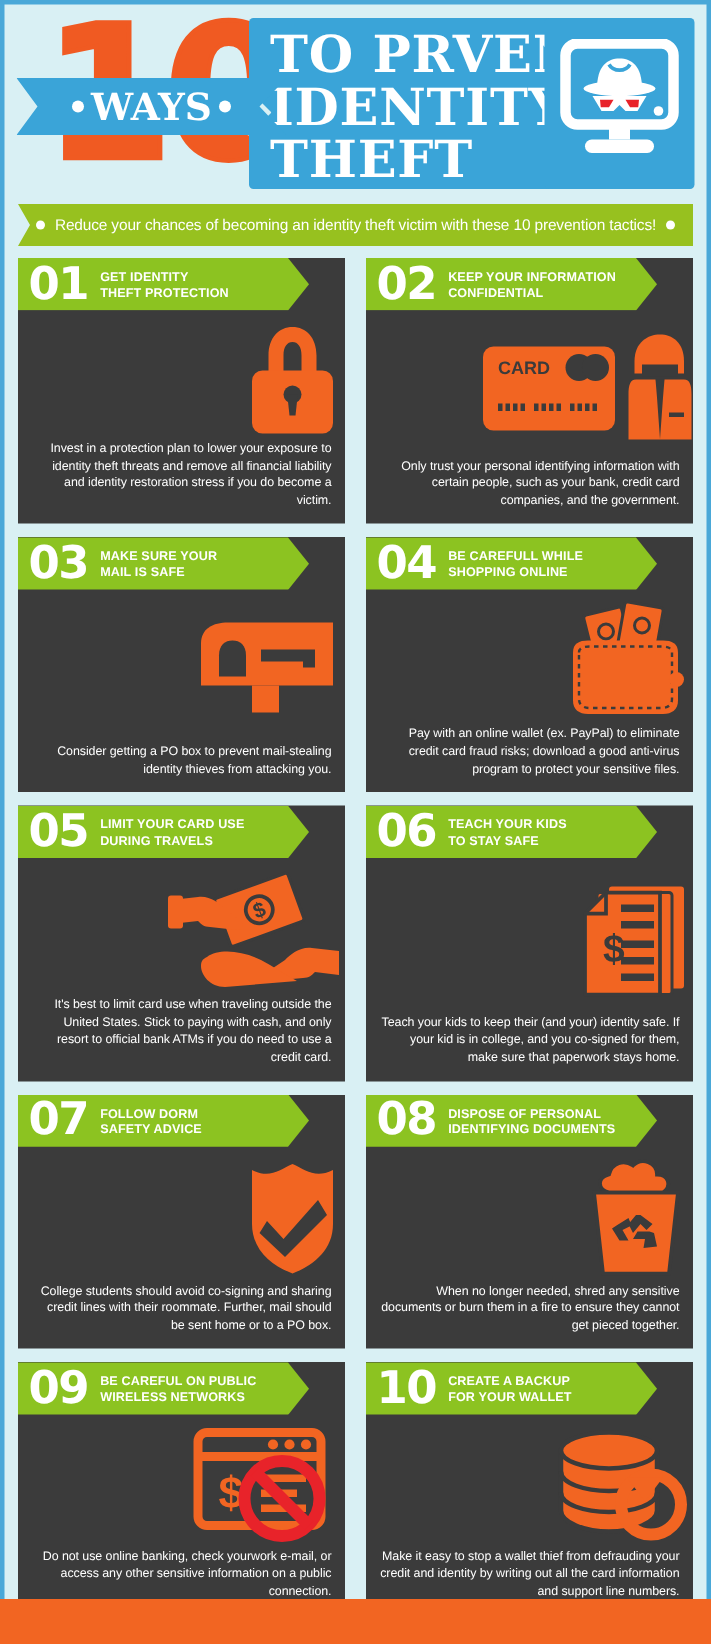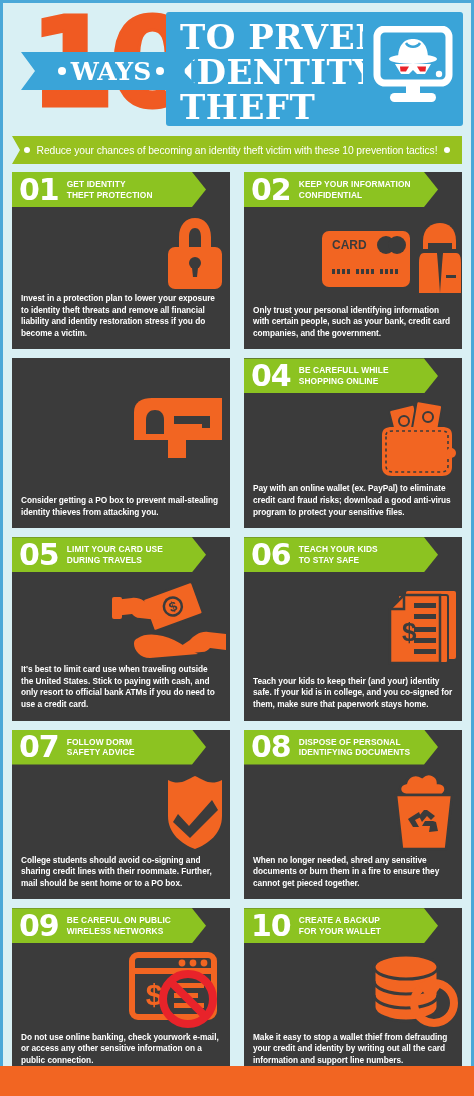--- a/index.html
+++ b/index.html
@@ -39,21 +39,21 @@
     font-size: 124px;
     line-height: 118px;
     letter-spacing: -6px;
     color: #f05a22;
     z-index: 1;
     -webkit-text-stroke: 3px #f05a22;
   }
 
   .ribbon {
     position: absolute;
-    left: 10px;
+    left: 0px;
     top: 44px;
     width: 180px;
     height: 38px;
     background: #3aa4d8;
     z-index: 3;
     clip-path: polygon(0 0, 180px 0, 162px 19px, 180px 38px, 0 38px, 14px 19px);
     display: flex;
     align-items: center;
     justify-content: center;
   }
@@ -207,23 +207,23 @@
     align-items: center;
     justify-content: flex-end;
     padding: 6px 0 2px 0;
     min-height: 74px;
   }
 
   .card-body {
     font-size: 8.3px;
     line-height: 11.6px;
     color: #ffffff;
-    text-align: left;
+    text-align: right;
     padding: 0 9px 10px 9px;
-    font-weight: bold;
+    font-weight: normal;
     letter-spacing: -0.05px;
   }
 
   
   .footer {
     position: absolute;
     left: -3px;
     right: -3px;
     bottom: 0;
     height: 30px;
@@ -332,20 +332,26 @@
           <path d="M108 22 L132 22 L132 30 L108 30 Z" fill="#3b3b3b"></path>
           <path d="M104 32 L117 32 L120 38 L123 32 L136 32 C140 32, 141 36, 141 42 L141 72 L99 72 L99 42 C99 36, 100 32, 104 32 Z" fill="#f26522"></path>
           <polygon points="117,32 123,32 122,44 120,72 118,44" fill="#3b3b3b"></polygon>
           <rect x="126" y="54" width="10" height="3" fill="#3b3b3b"></rect>
         </svg>
       </div>
       <div class="card-body">Only trust your personal identifying information with certain people, such as your bank, credit card companies, and the government.</div>
     </div>
 
     <div class="card">
+      <div class="card-header">
+        <div class="card-header-bg"></div>
+        <div class="card-num">03</div>
+        <div class="card-title">MAKE SURE YOUR
+MAIL IS SAFE</div>
+      </div>
       <div class="card-icon">
         <svg width="100" height="70" viewBox="0 0 100 70">
           <path d="M4 18 C4 8, 12 4, 22 4 L92 4 L92 46 L4 46 Z" fill="#f26522"></path>
           <path d="M16 26 C16 19, 20 16, 25 16 C30 16, 34 19, 34 26 L34 40 L16 40 Z" fill="#3b3b3b"></path>
           <path d="M44 22 L80 22 L80 34 L72 34 L72 30 L44 30 Z" fill="#3b3b3b"></path>
           <rect x="38" y="46" width="18" height="18" fill="#f26522"></rect>
         </svg>
       </div>
       <div class="card-body">Consider getting a PO box to prevent mail-stealing identity thieves from attacking you.</div>
     </div>

